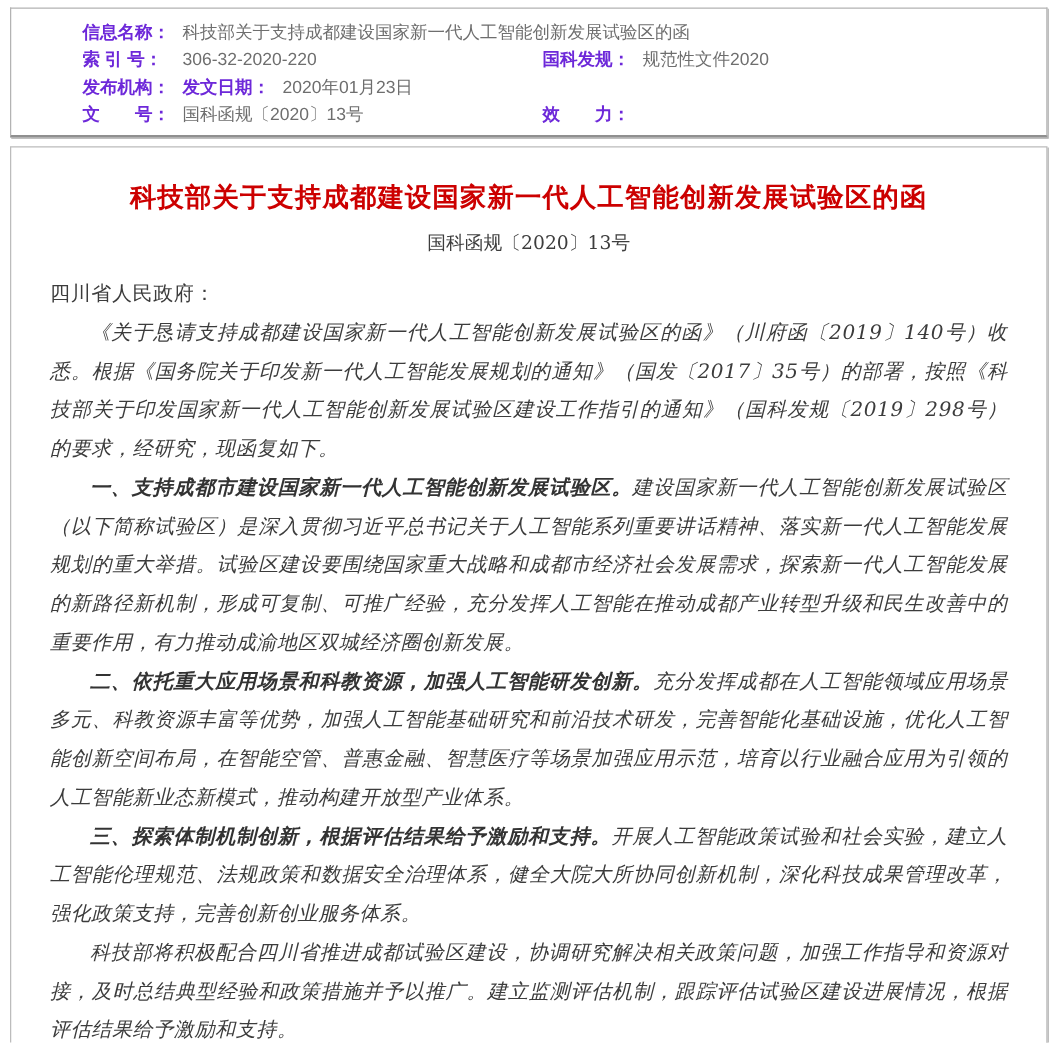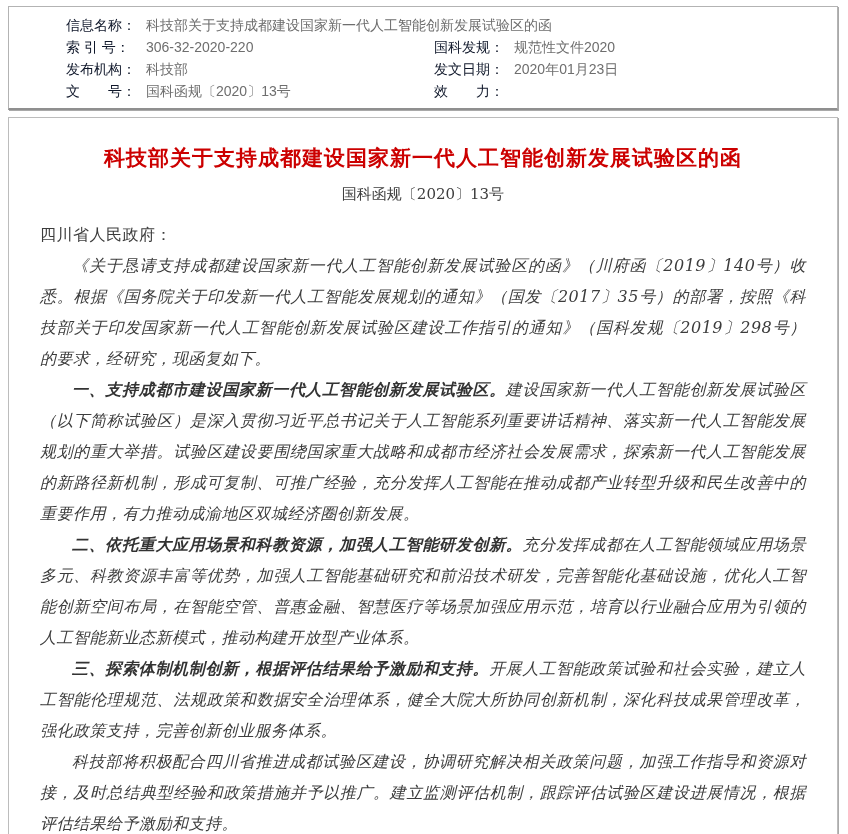--- a/index.html
+++ b/index.html
@@ -32,22 +32,22 @@
     display: flex;
     align-items: baseline;
     line-height: 22px;
     font-size: 14px;
     padding-left: 57px;
     white-space: nowrap;
   }
   .meta-label {
     flex: none;
     width: 80px;
-    font-weight: normal;
-    color: #0f172a;
+    font-weight: bold;
+    color: #6d28d9;
     white-space: pre;
   }
   .meta-value {
     color: #6e6e6e;
   }
   .meta-value.mid {
     flex: none;
     width: 288px;
     overflow: hidden;
   }
@@ -111,21 +111,20 @@
     <span class="meta-value">科技部关于支持成都建设国家新一代人工智能创新发展试验区的函</span>
   </div>
   <div class="meta-row">
     <span class="meta-label">索 引 号：</span>
     <span class="meta-value mid">306-32-2020-220</span>
     <span class="meta-label">国科发规：</span>
     <span class="meta-value">规范性文件2020</span>
   </div>
   <div class="meta-row">
     <span class="meta-label">发布机构：</span>
-    <span class="meta-value mid">科技部</span>
     <span class="meta-label">发文日期：</span>
     <span class="meta-value">2020年01月23日</span>
   </div>
   <div class="meta-row">
     <span class="meta-label">文　　号：</span>
     <span class="meta-value mid">国科函规〔2020〕13号</span>
     <span class="meta-label">效　　力：</span>
     <span class="meta-value"></span>
   </div>
 </div>

